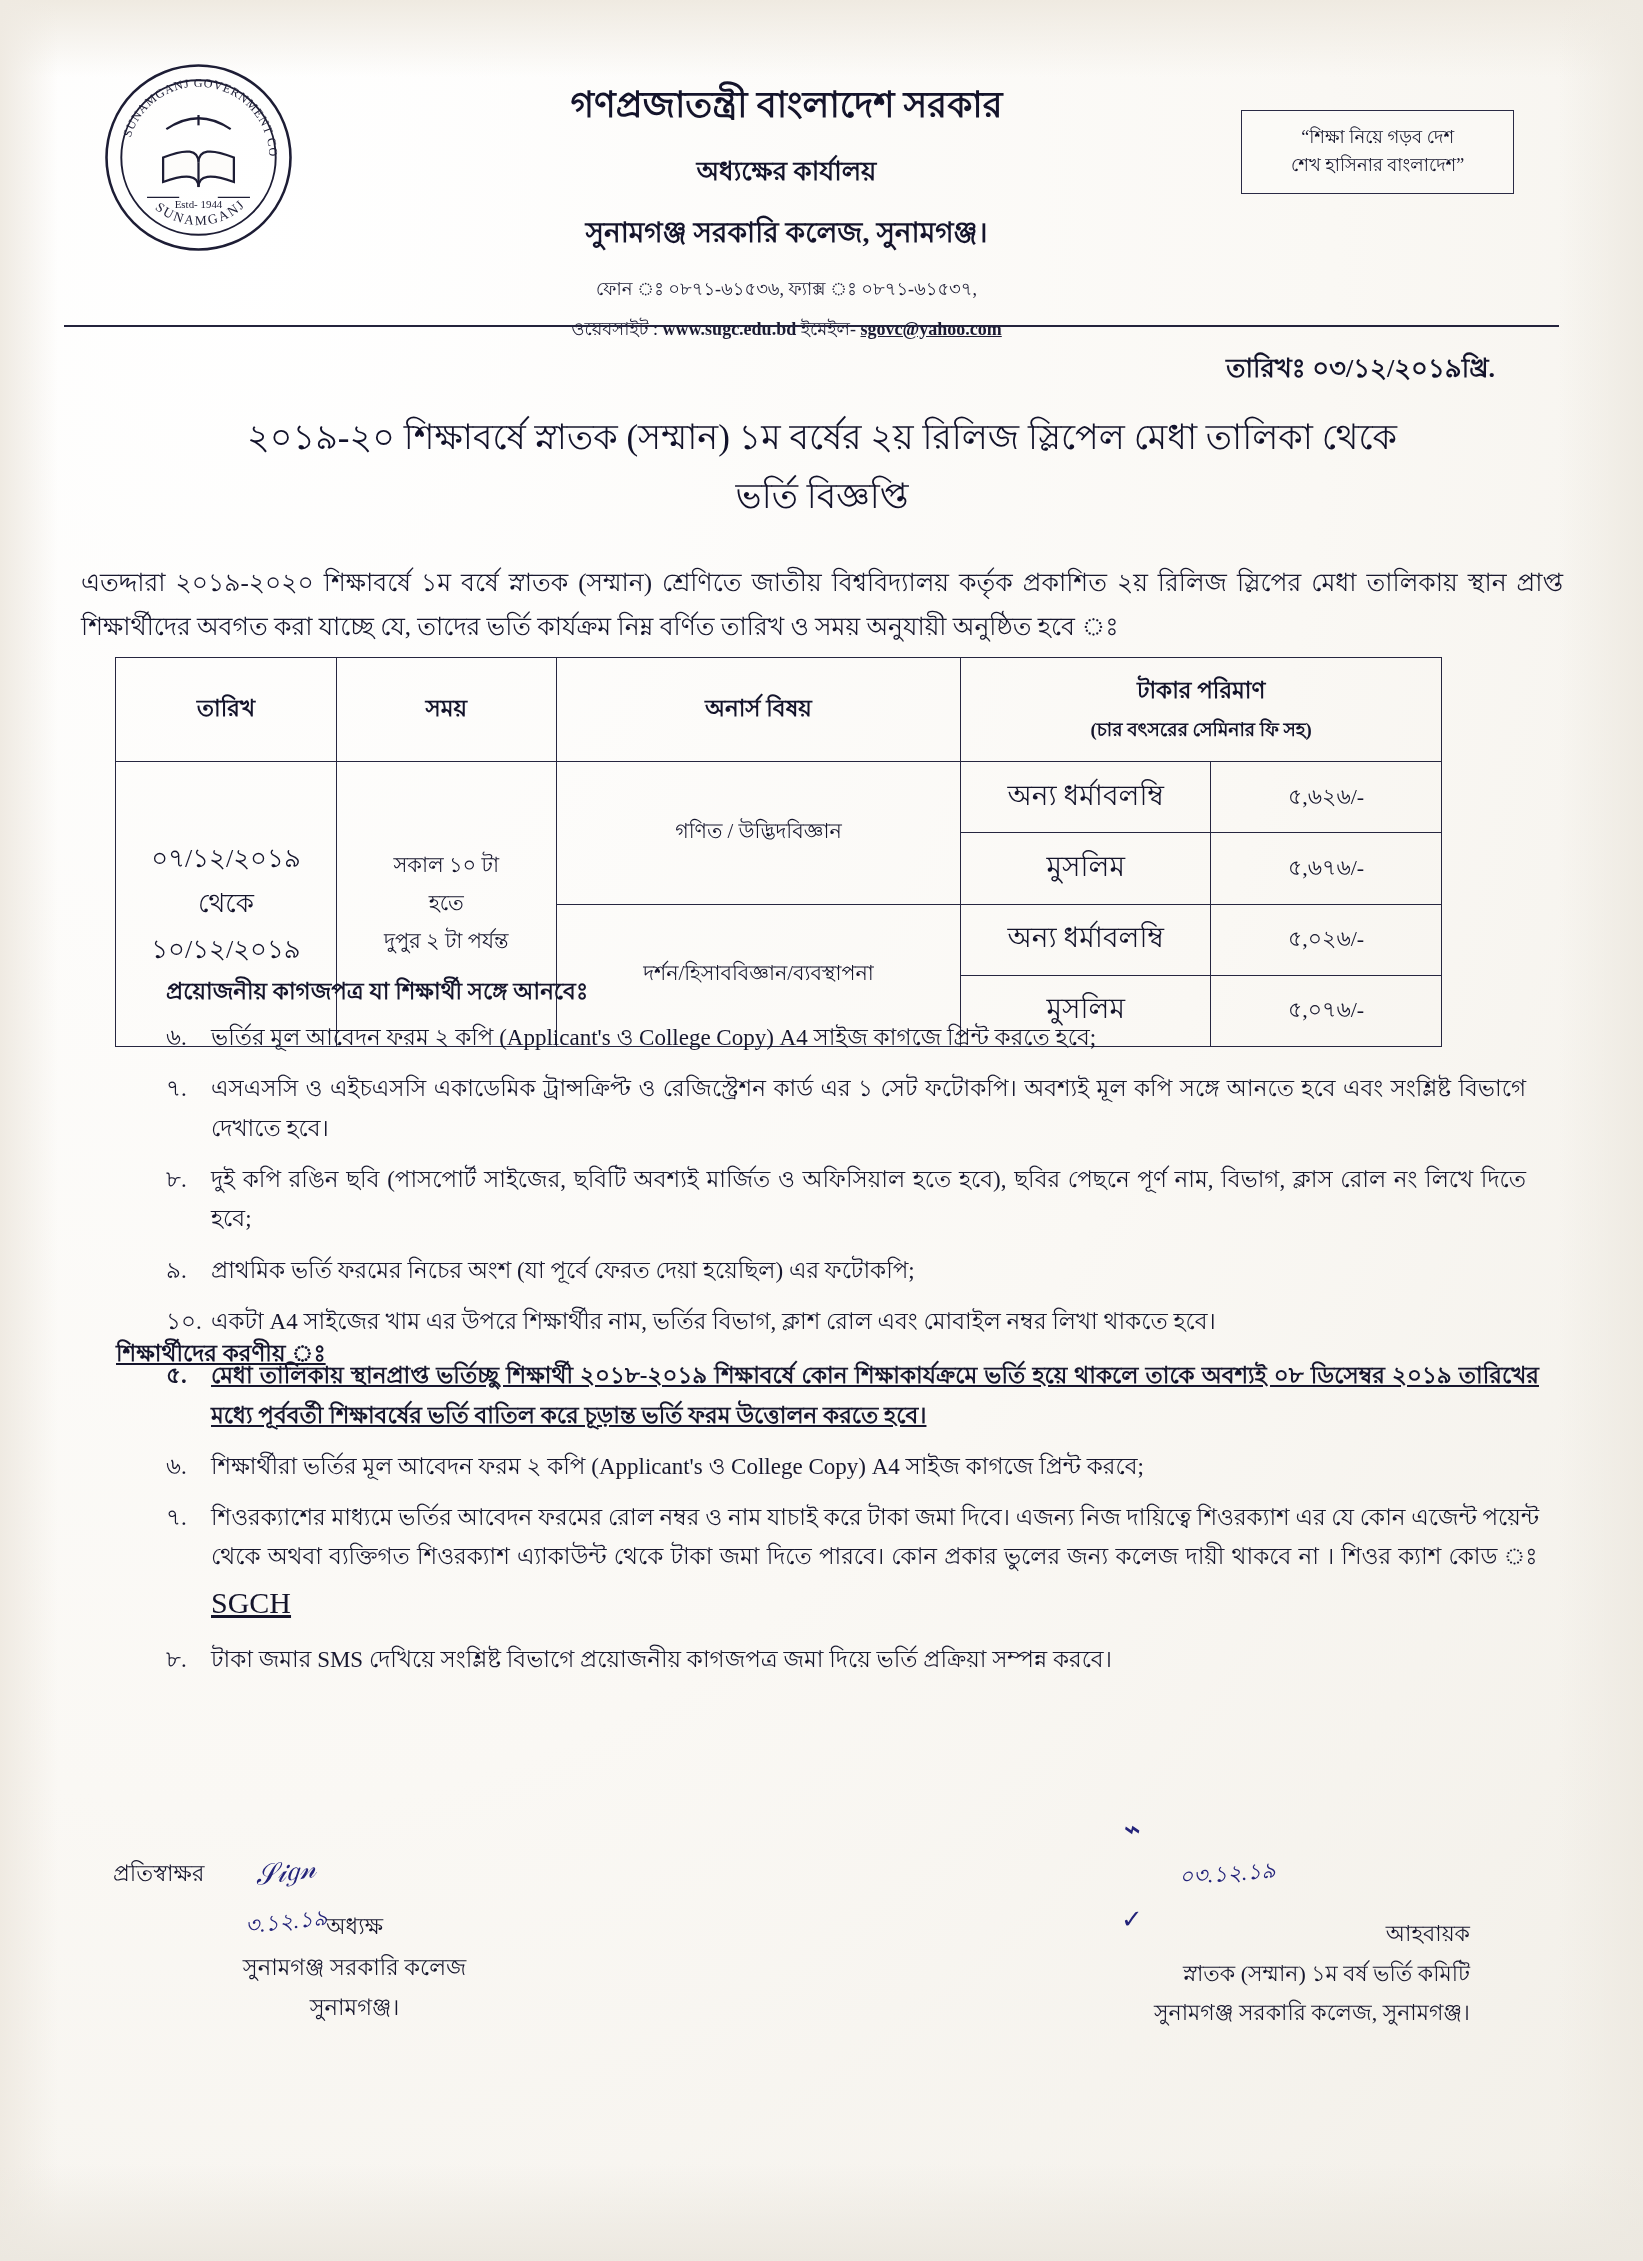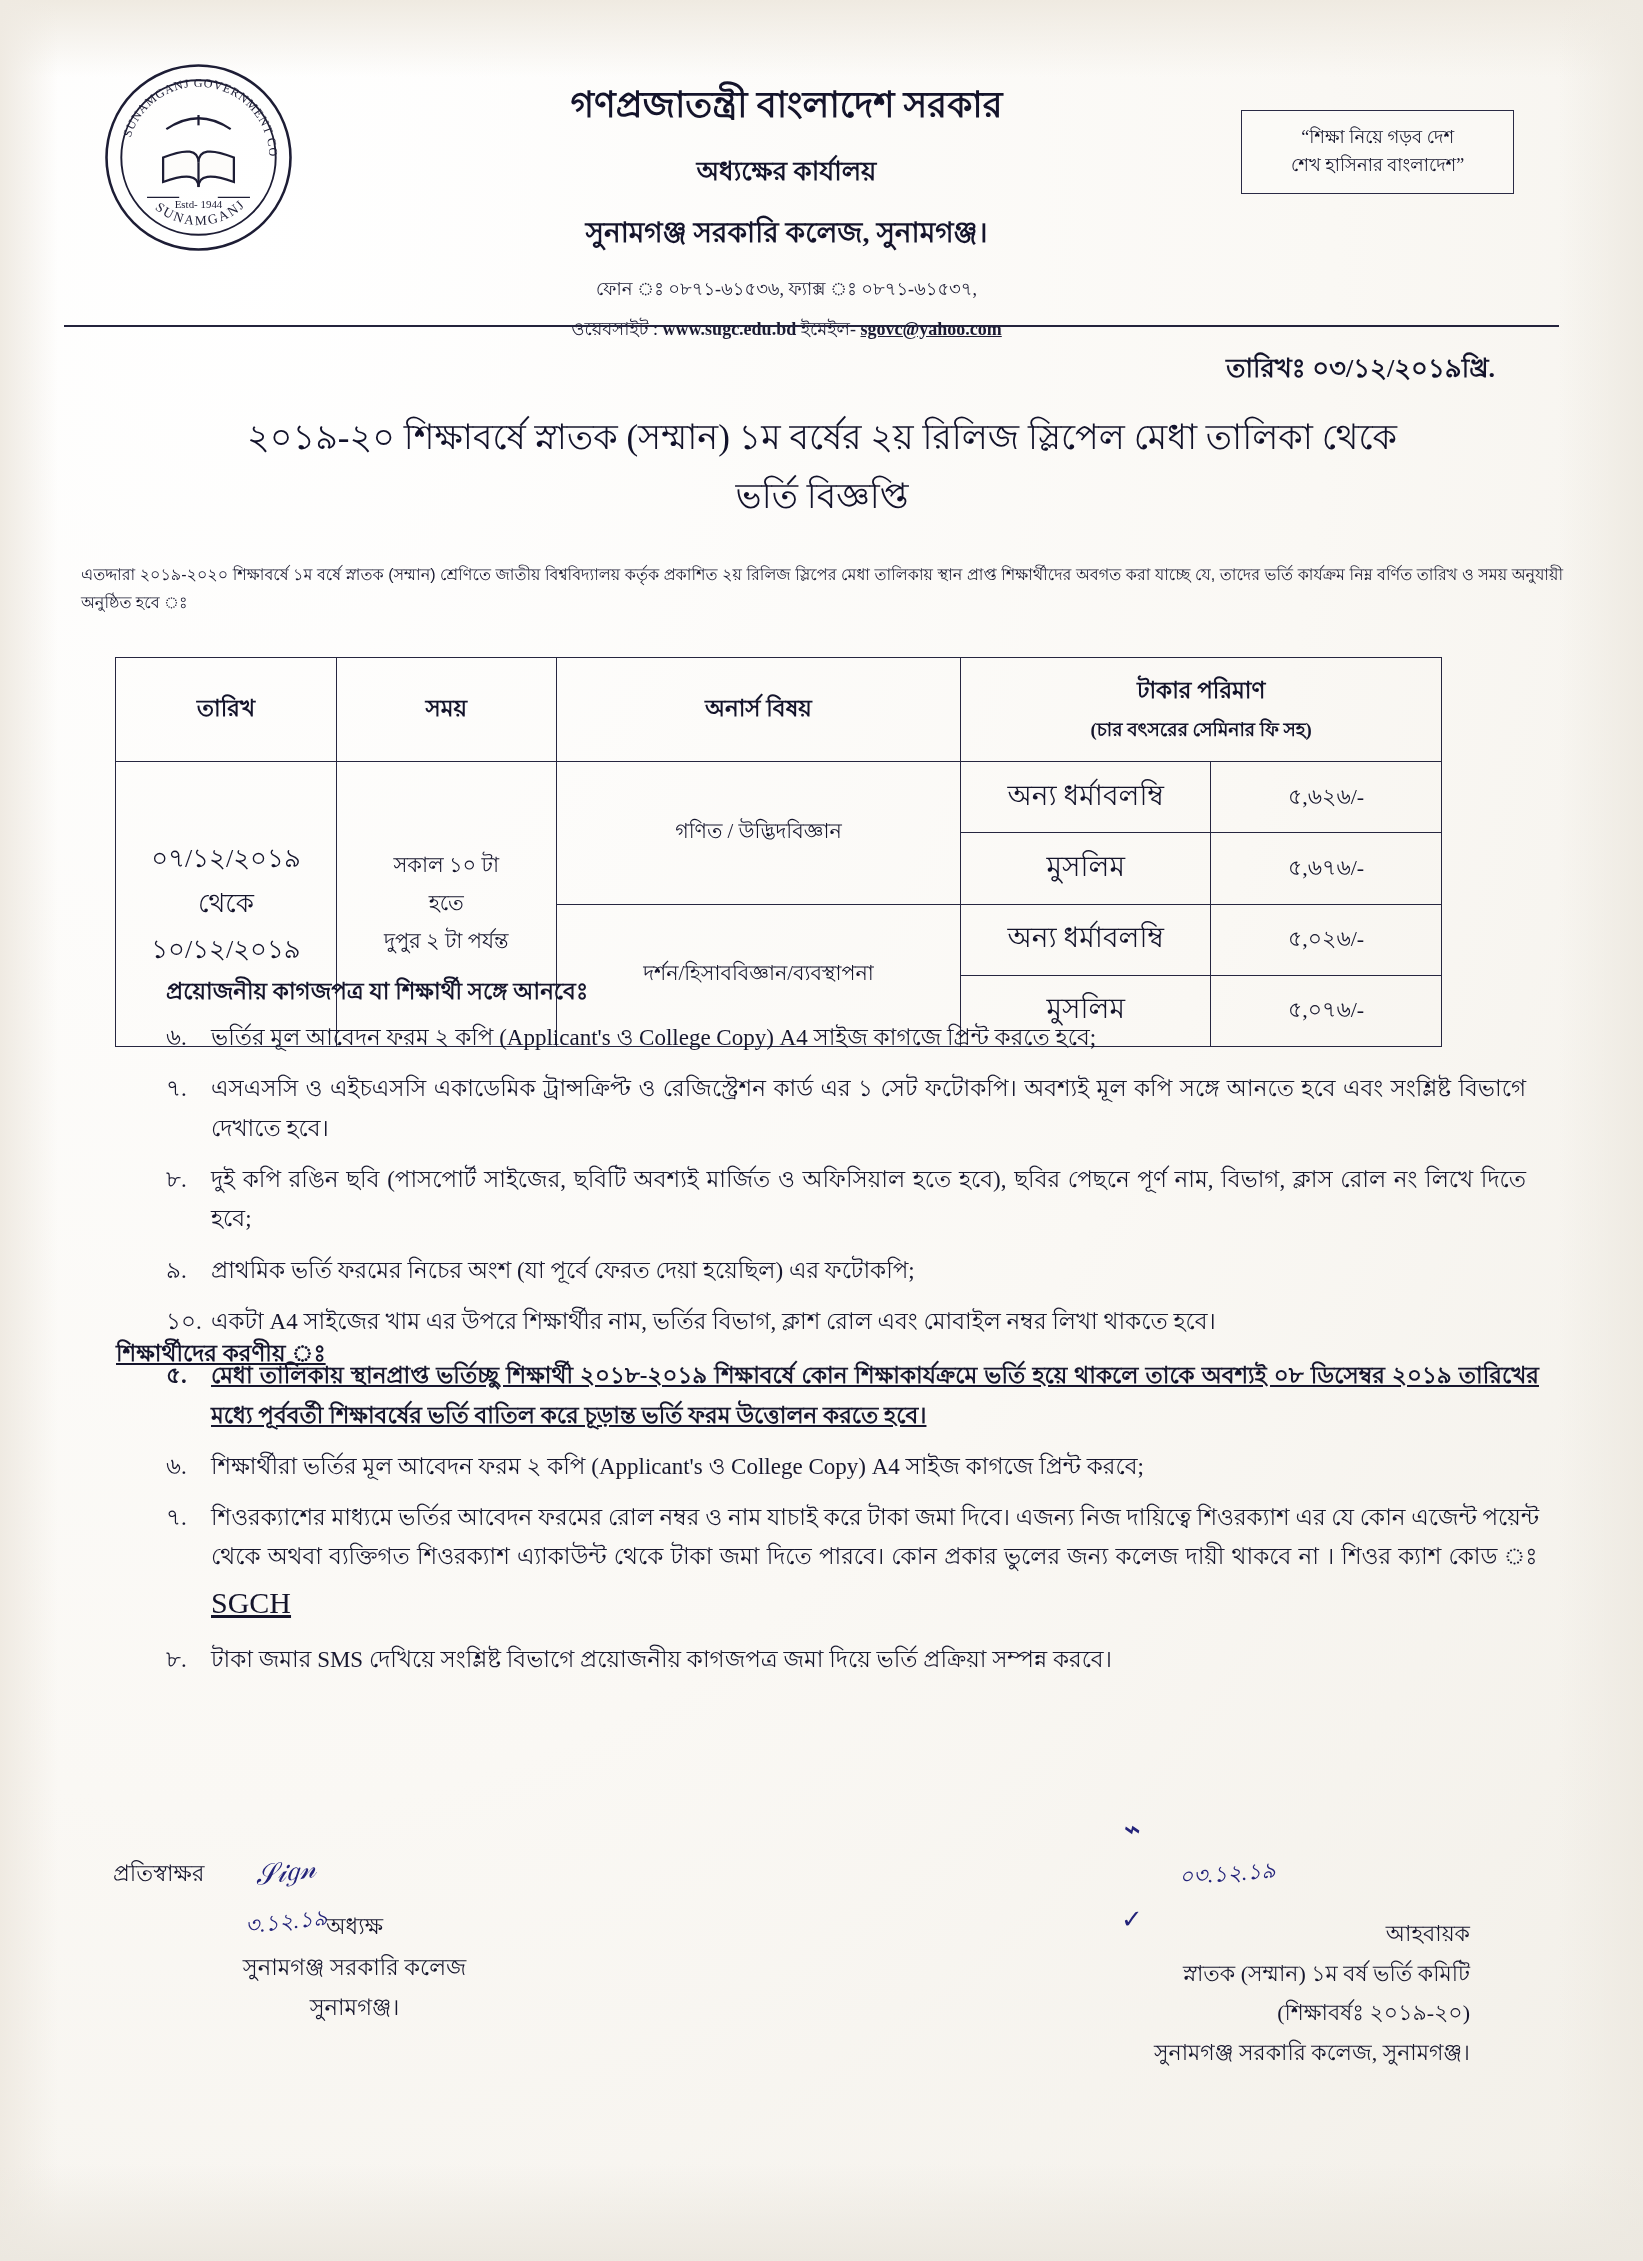--- a/index.html
+++ b/index.html
@@ -145,22 +145,22 @@
     color: #12122a;
     line-height: 1.5;
   }
   .doc-title .l2 { display: block; margin-top: 6.4px; }
 
   
   .intro {
     position: absolute;
     left: 81px; top: 561px;
     width: 1482px;
-    font-family: Liberation Sans, sans-serif;
-    font-size: 16px;
+    font-family: Liberation Serif, serif;
+    font-size: 25px;
     line-height: 1.75;
     text-align: justify;
     color: #17172e;
   }
 
   
   .tbl-wrap {
     position: absolute;
     left: 115px; top: 657px;
     width: 1327px;
@@ -484,19 +484,18 @@
       <div>সুনামগঞ্জ।</div>
     </div>
 
     <div class="handwriting hw-right">⌁</div>
     <div class="handwriting hw-right-date">০৩.১২.১৯</div>
     <div class="hw-check">✓</div>
 
     <div class="sig-right-block">
       <div>আহবায়ক</div>
       <div>স্নাতক (সম্মান) ১ম বর্ষ ভর্তি কমিটি</div>
-      <div>(শিক্ষাবর্ষঃ ২০১৯-২০)</div>
       <div>সুনামগঞ্জ সরকারি কলেজ, সুনামগঞ্জ।</div>
     </div>
 
   </div>
 </div>
 
 
 </body></html>

